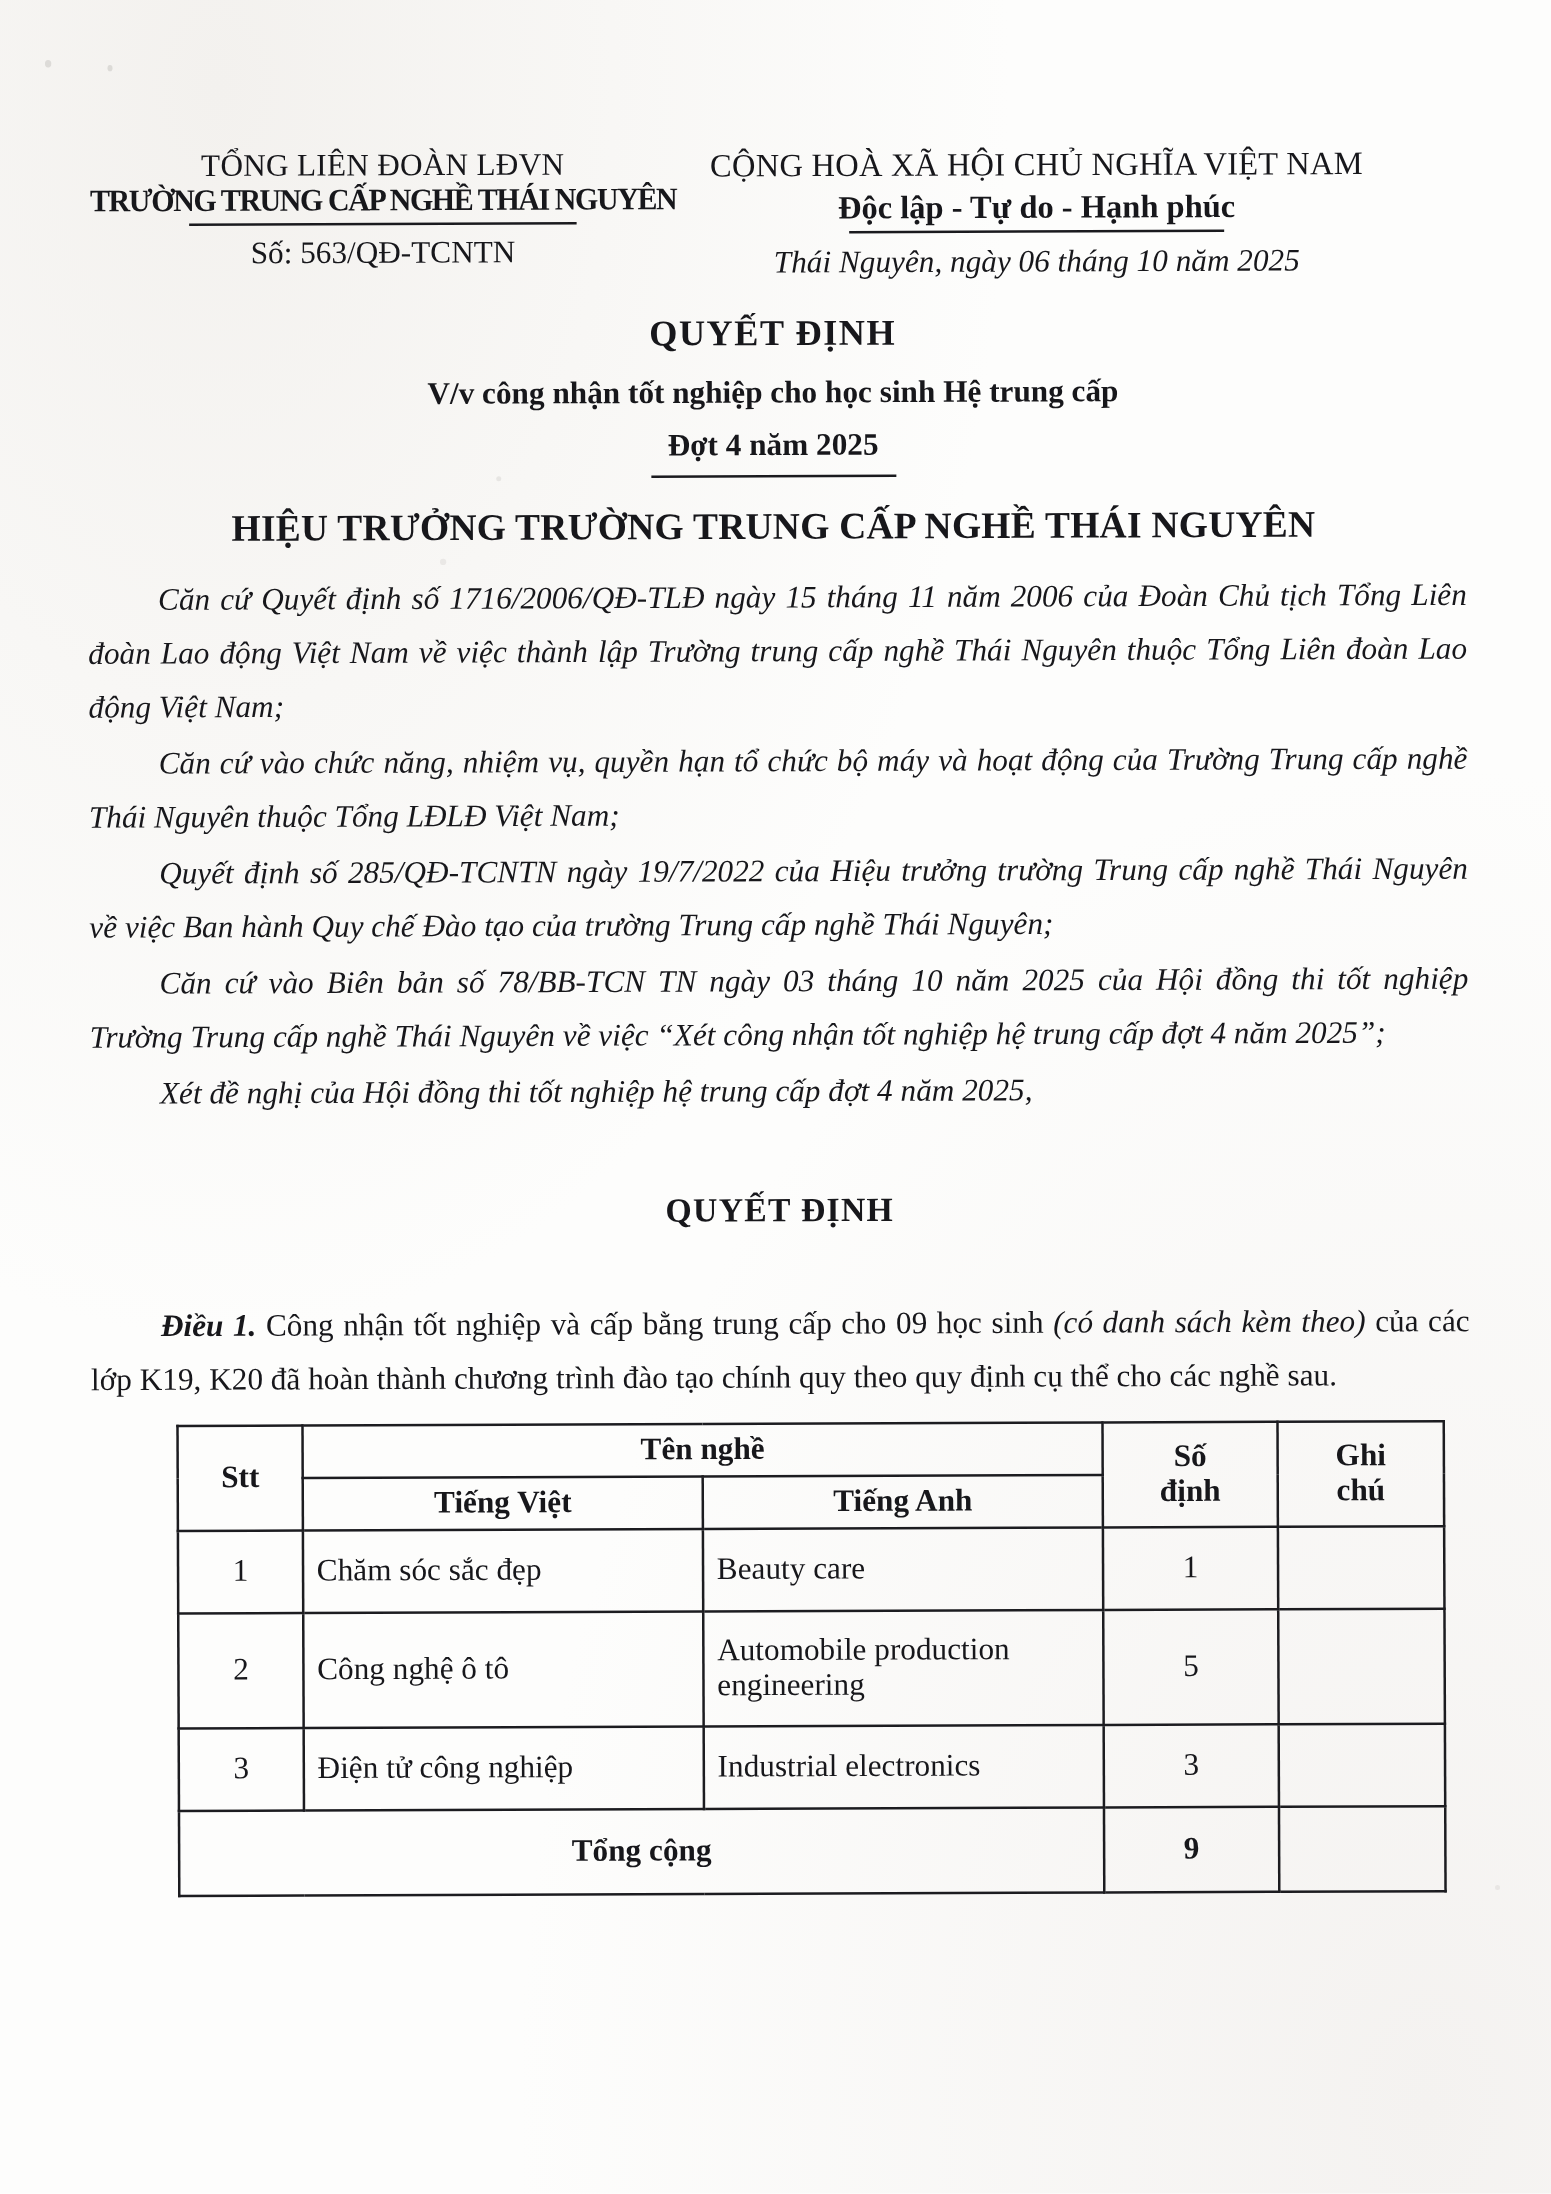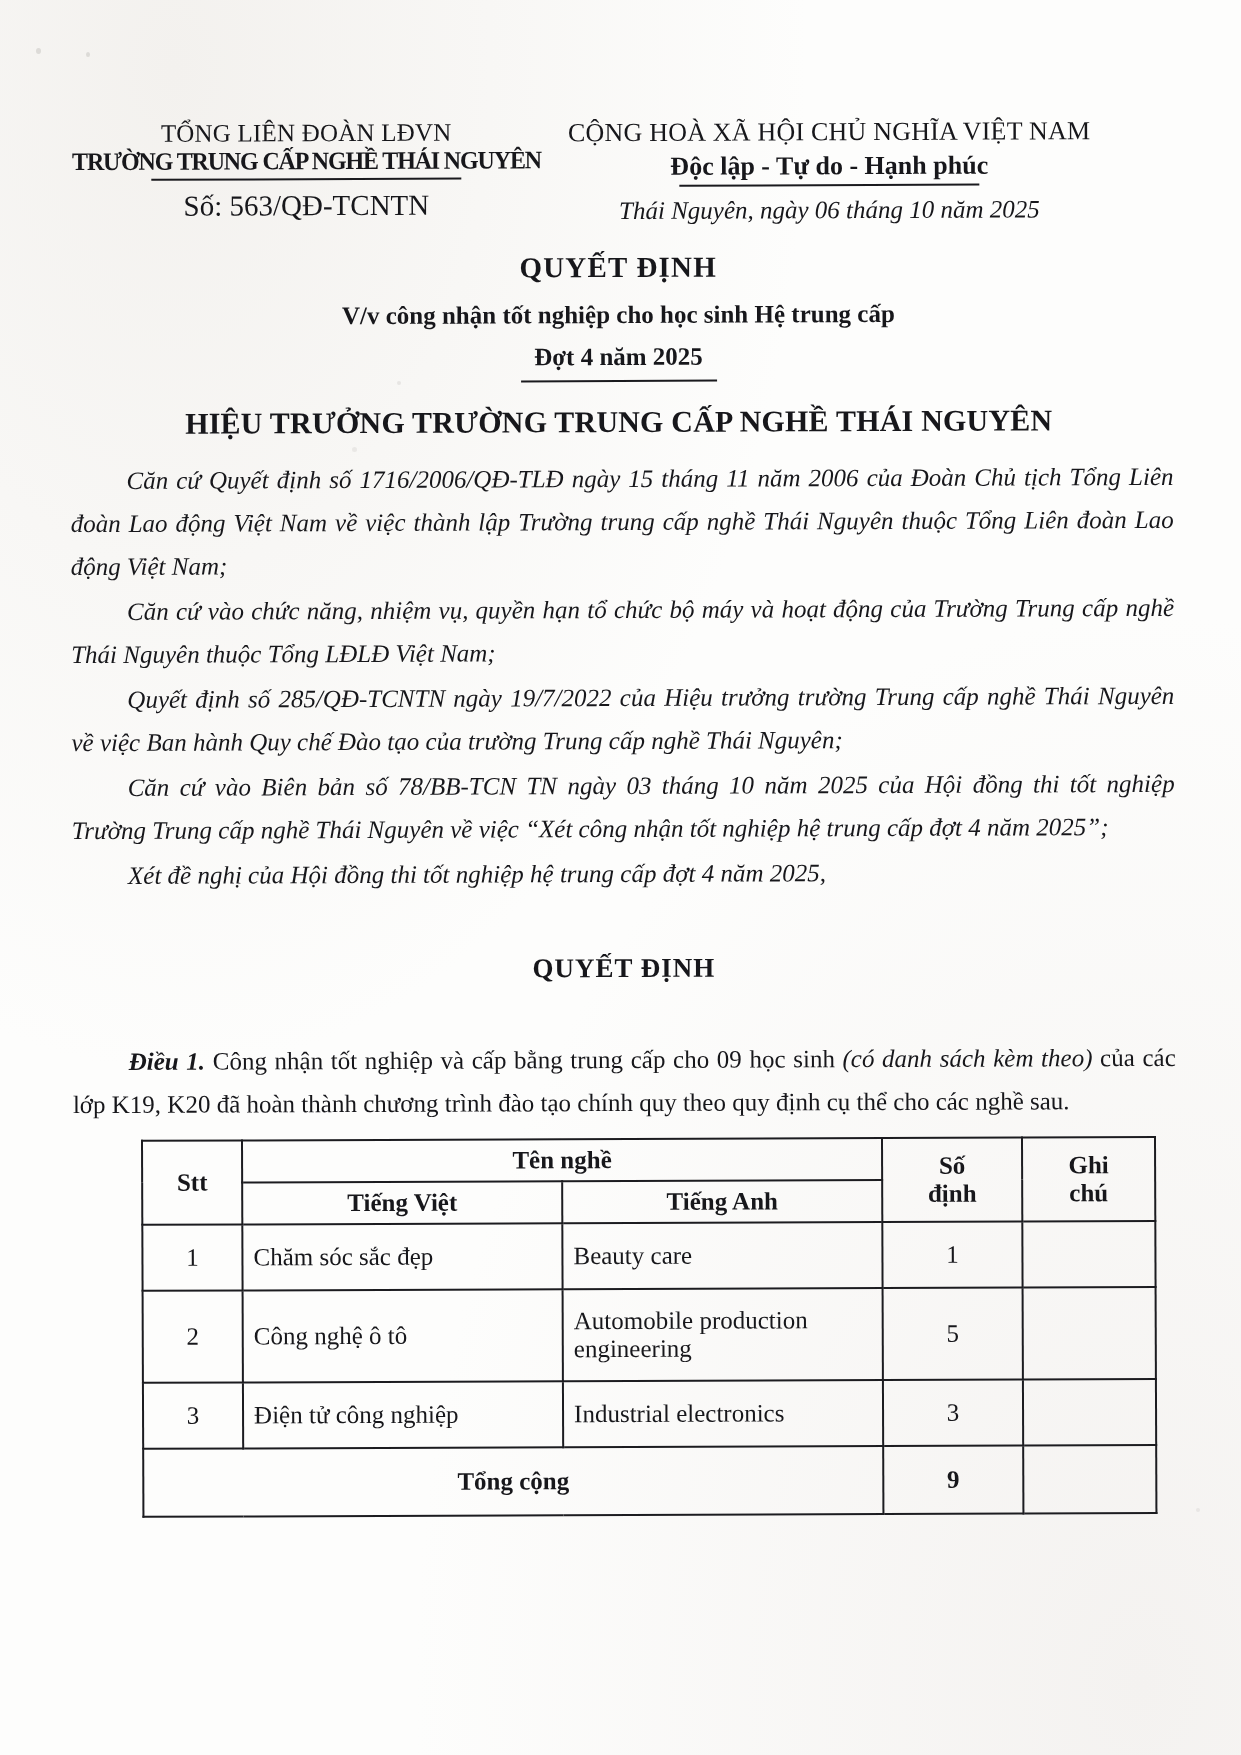--- a/index.html
+++ b/index.html
@@ -73,21 +73,21 @@
     transform: scaleX(.96);
   }
   .rule {
     height: 2px;
     background: #1a1a1e;
     margin-top: 3px;
   }
   .rule-left  { width: 310px; }
   .rule-right { width: 300px; }
   .doc-no {
-    font-size: 29px;
+    font-size: 25px;
     margin-top: 9px;
     white-space: nowrap;
     font-family: Liberation Serif, serif;
   }
 
   .nation-line1 {
     font-size: 26px;
     letter-spacing: .2px;
     white-space: nowrap;
   }

